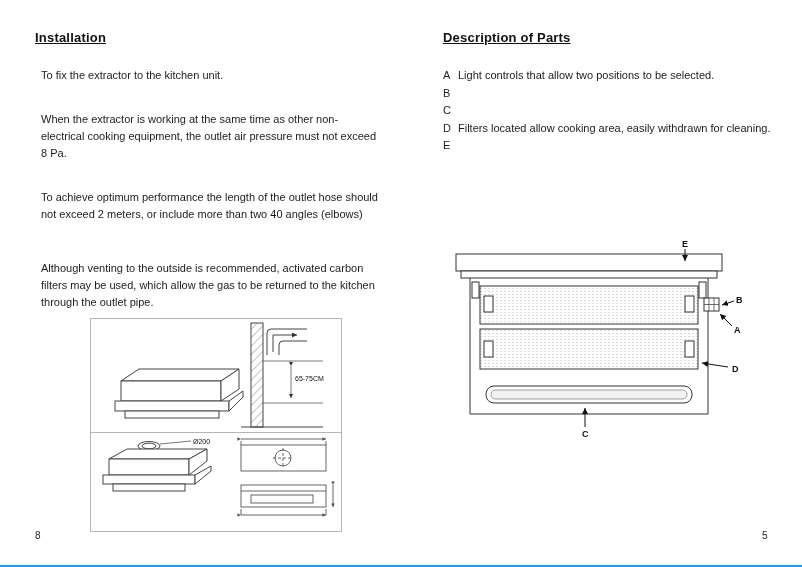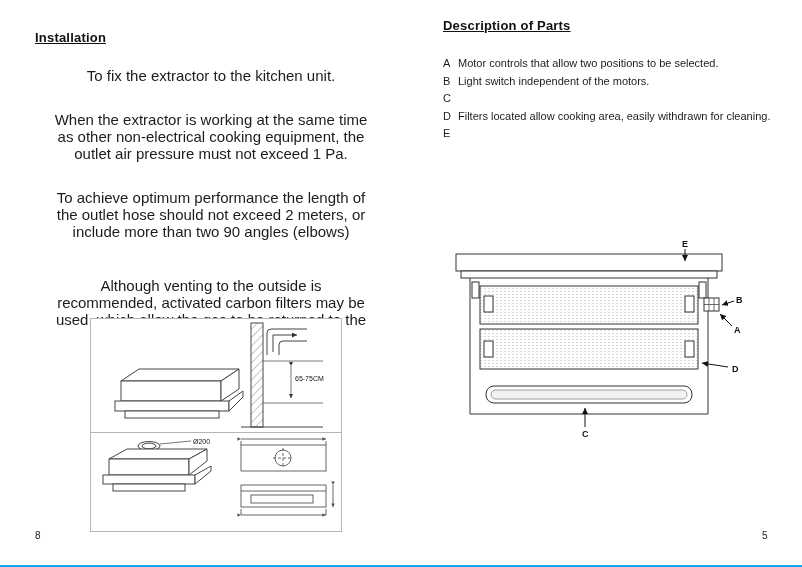--- a/index.html
+++ b/index.html
@@ -17,24 +17,24 @@
   }
   .page-title {
     font-size:13px; font-weight:bold;
     text-decoration:underline;
     color:#111;
     margin:0 0 22px 0;
     letter-spacing:.2px;
   }
   .text-col { position:absolute; color:#1c1c1c; }
   .text-col p {
-    font-size:15px; line-height:17px; margin:16px;text-align:center;
+    font-size:11px; line-height:17px; margin:6px;
   }
   #left-text { left:35px; top:30px; width:352px; }
-  #right-text { left:443px; top:18px; width:335px; }
+  #right-text { left:443px; top:30px; width:335px; }
   p.gap-lg { margin-top:27px; }
   p.gap-xl { margin-top:37px; }
 
   .parts-list { margin-top:2px; }
   .part-row {
     display:flex; font-size:11px; line-height:17.5px; color:#1c1c1c;
   }
   .part-key { width:15px; flex:0 0 15px; }
 
   .page-num {
@@ -65,22 +65,22 @@
   .part-label { font-size:9px; font-weight:bold; }
 </style>
 </head>
 <body>
 
 <div class="spread">
 
   <div class="text-col" id="left-text">
     <h1 class="page-title">Installation</h1>
     <p>To fix the extractor to the kitchen unit.</p>
-    <p class="gap-lg">When the extractor is working at the same time as other non-electrical cooking equipment, the outlet air pressure must not exceed 1 Pa.</p>
-    <p class="gap-lg">To achieve optimum performance the length of the outlet hose should not exceed 2 meters, or include more than two 90 angles (elbows)</p>
+    <p class="gap-lg">When the extractor is working at the same time as other non-electrical cooking equipment, the outlet air pressure must not exceed 8 Pa.</p>
+    <p class="gap-lg">To achieve optimum performance the length of the outlet hose should not exceed 2 meters, or include more than two 40 angles (elbows)</p>
     <p class="gap-xl">Although venting to the outside is recommended, activated carbon filters may be used, which allow the gas to be returned to the kitchen through the outlet pipe.</p>
   </div>
 
   <div class="diagram-left">
 
     <div class="dsec-top">
       <svg width="250" height="113" viewBox="0 0 250 113">
         <defs>
           <pattern id="hatchL" width="6" height="6" patternUnits="userSpaceOnUse" patternTransform="rotate(45)">
             <line x1="0" y1="0" x2="0" y2="6" stroke="#888" stroke-width="1"></line>
@@ -162,25 +162,24 @@
     </div>
   </div>
 
   <div class="page-num" id="page-num-left">8</div>
 
   <div class="text-col" id="right-text">
     <h1 class="page-title">Description of Parts</h1>
     <div class="parts-list">
       <div class="part-row">
         <span class="part-key">A</span>
-        <span class="part-text">Motor controls that allow two positions to be selected.</span>
+        <span class="part-text">Light controls that allow two positions to be selected.</span>
       </div>
       <div class="part-row">
         <span class="part-key">B</span>
-        <span class="part-text">Light switch independent of the motors.</span>
       </div>
       <div class="part-row">
         <span class="part-key">C</span>
       </div>
       <div class="part-row">
         <span class="part-key">D</span>
         <span class="part-text">Filters located allow cooking area, easily withdrawn for cleaning.</span>
       </div>
       <div class="part-row">
         <span class="part-key">E</span>

